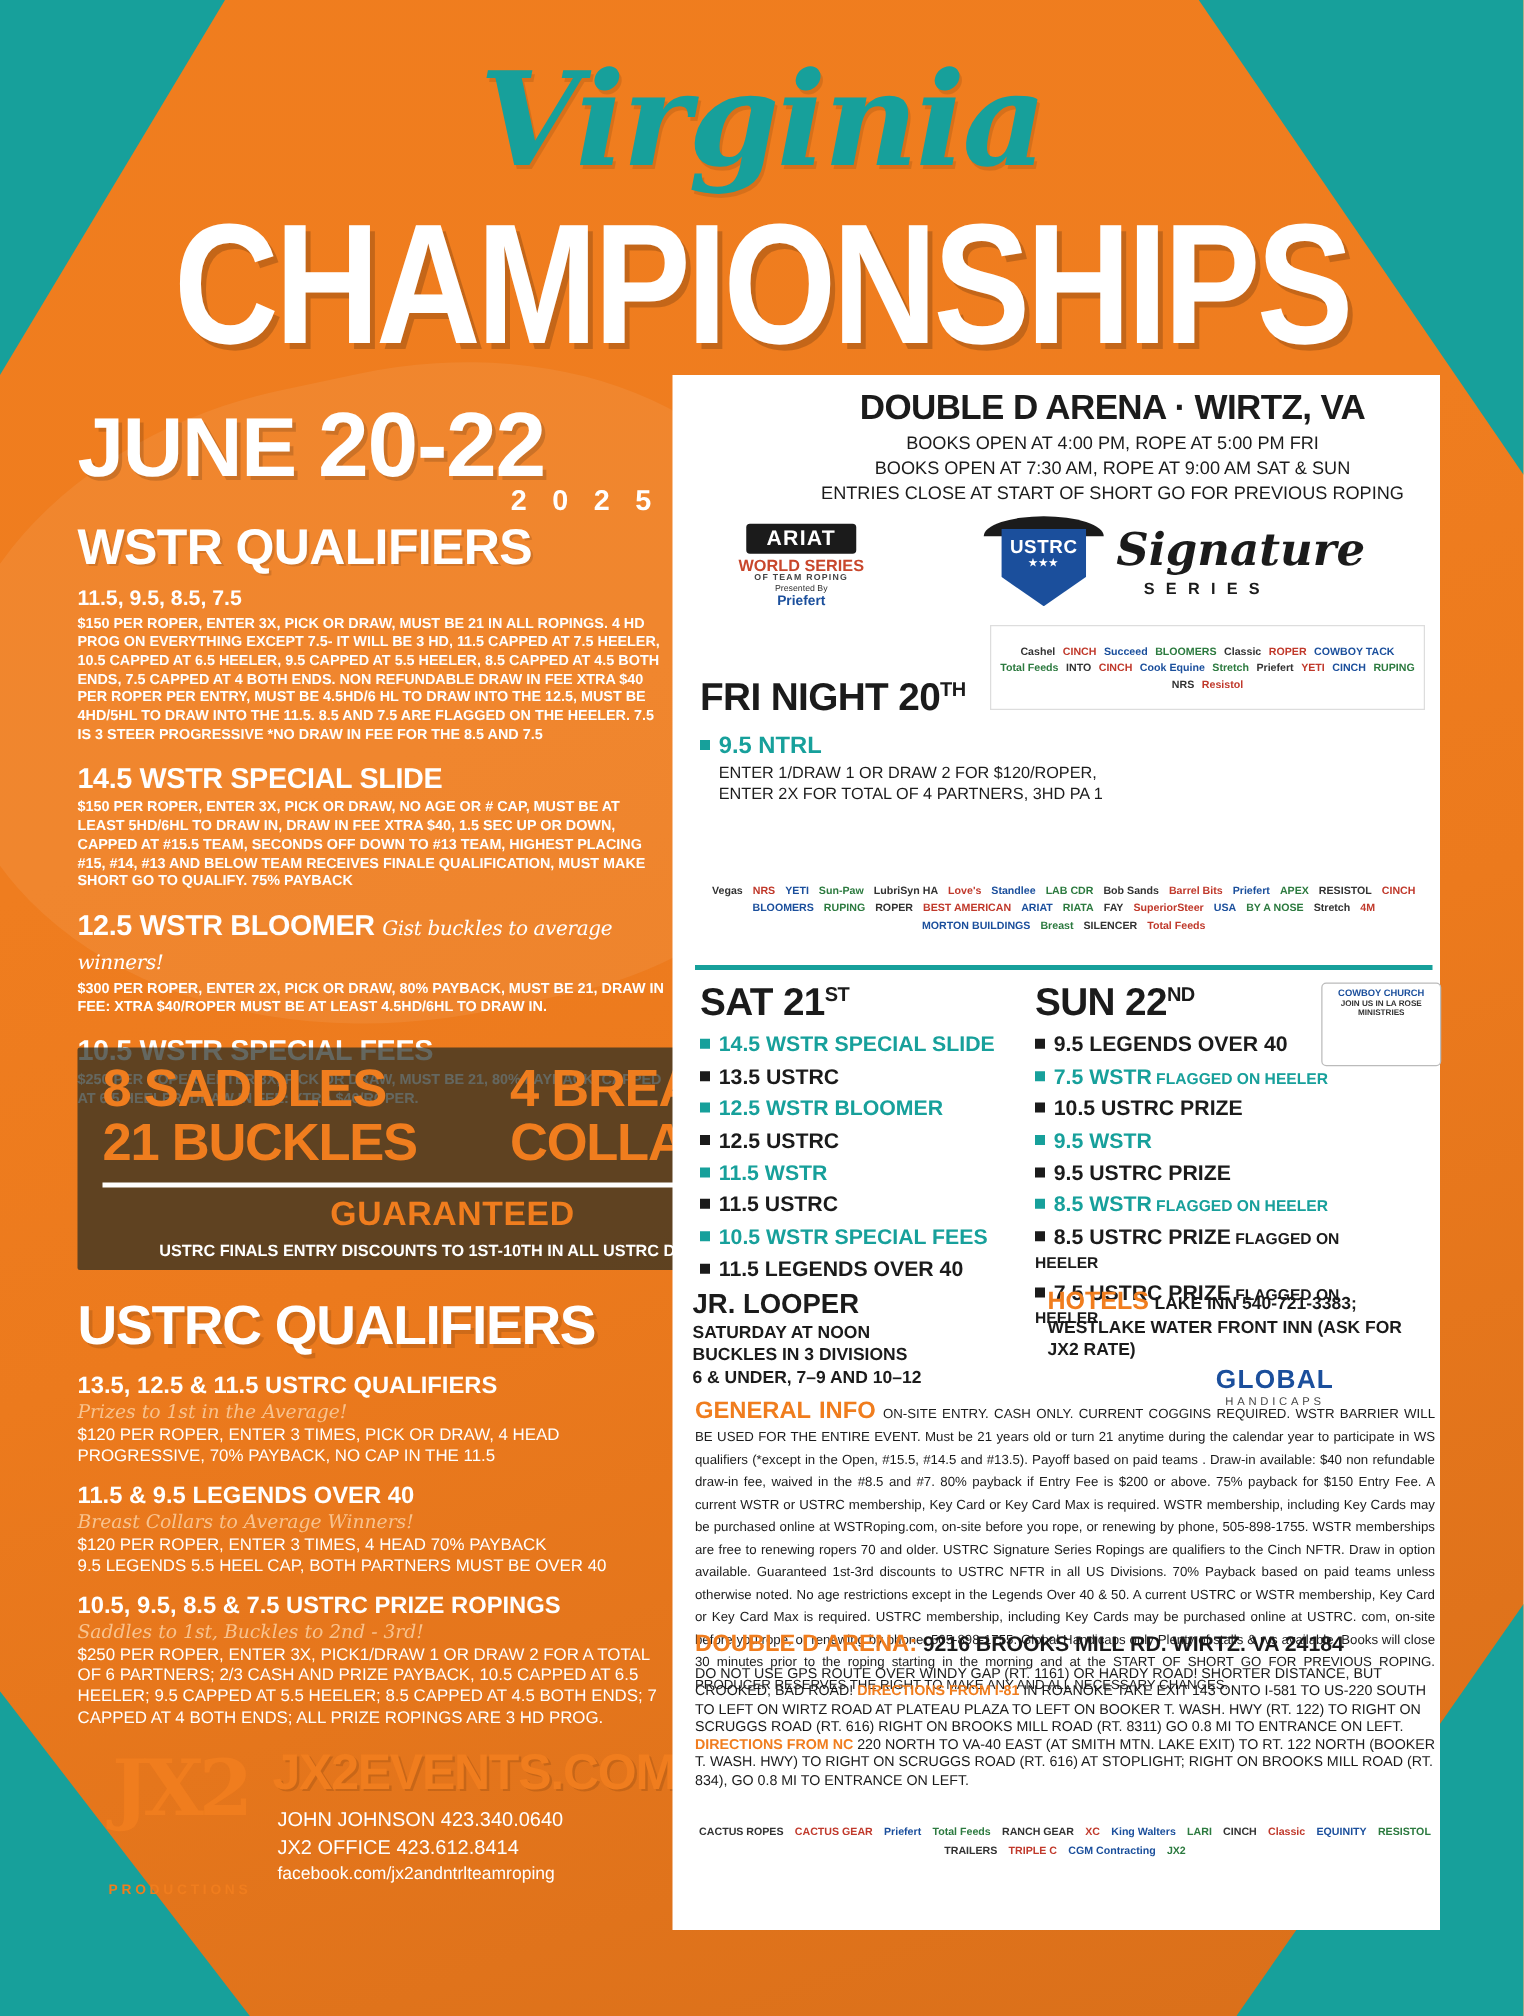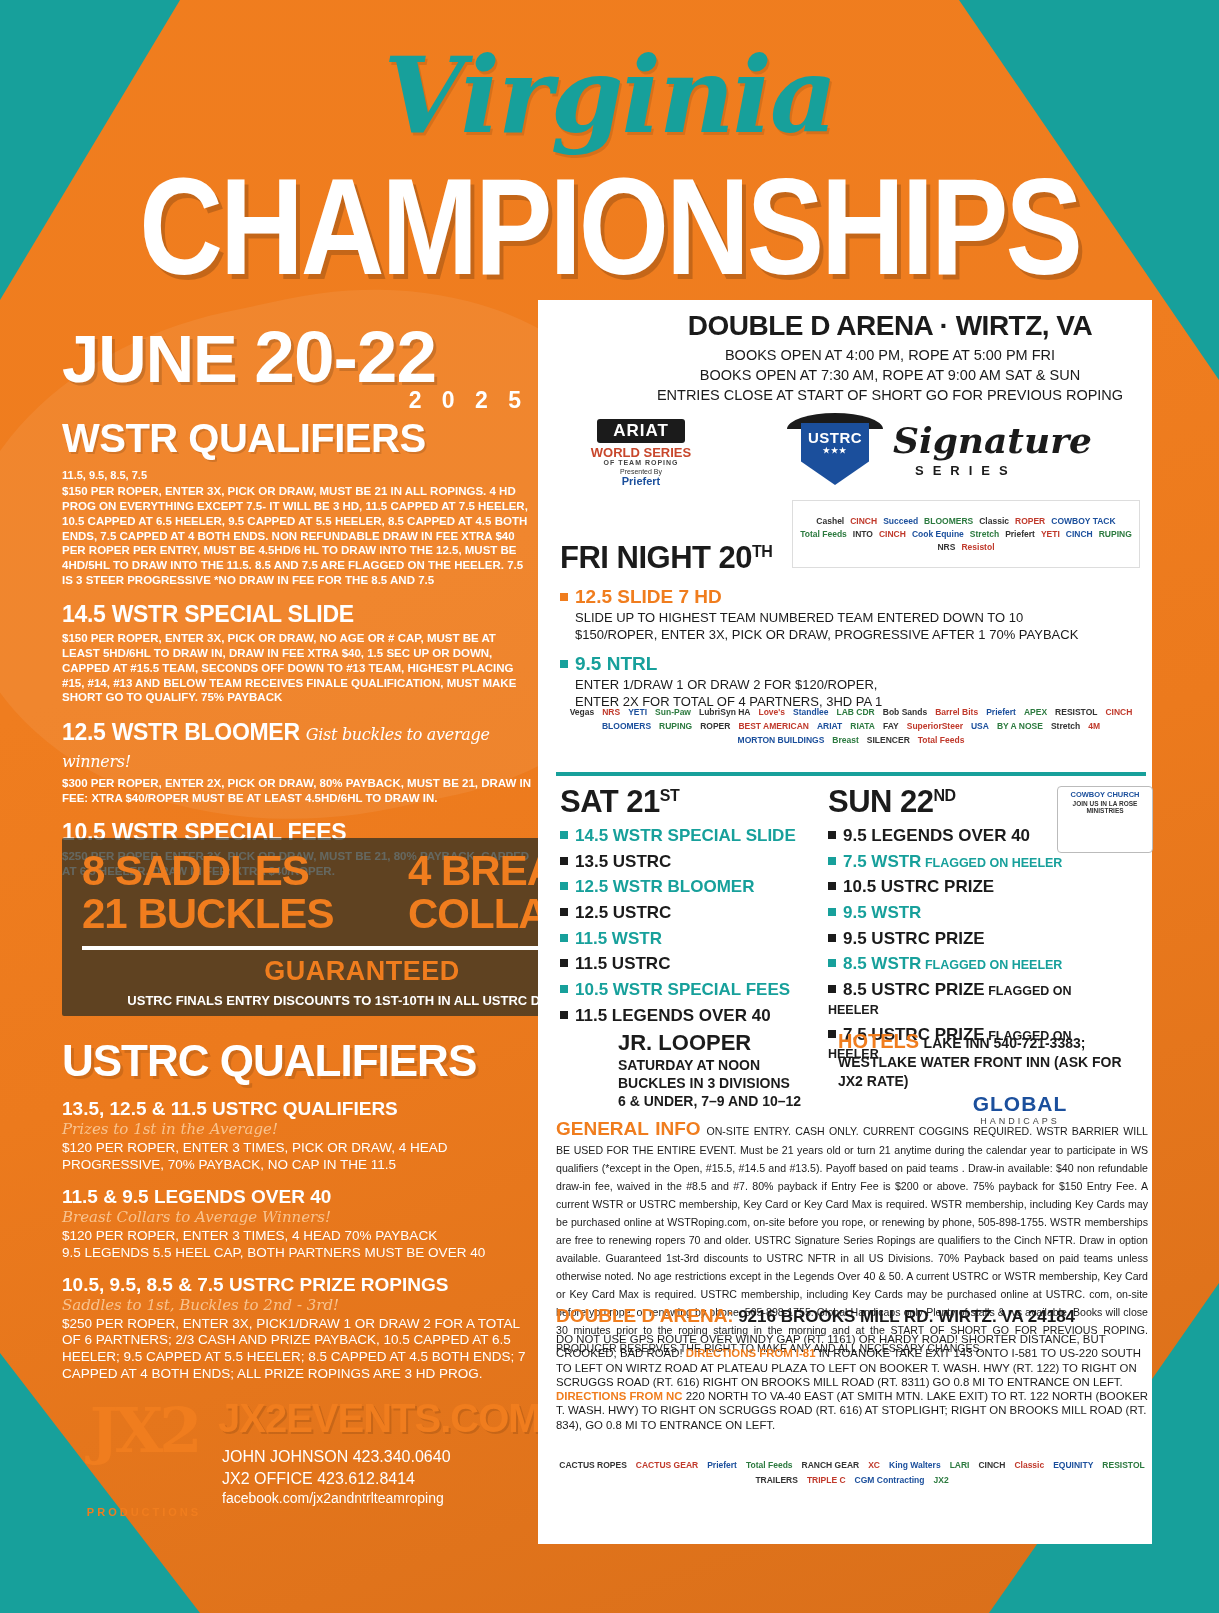--- a/index.html
+++ b/index.html
@@ -91,21 +91,21 @@
     letter-spacing:-0.3px;
   }
   .sec-head .note {
     font-family:"DejaVu Serif", serif; font-style:italic; font-weight:normal;
     font-size:16px; color:#fff;
   }
   .sec-body {
     font-size:11.5px; line-height:1.28; color:#ffffff; margin-top:3px;
     font-weight:bold;
   }
-  .sizes-line { font-weight:bold; font-size:11px; margin-top:8px; }
+  .sizes-line { font-weight:bold; font-size:17px; margin-top:8px; }
   .awards-box {
     position:absolute; left:62px; top:838px; width:974px; height:178px;
     background:rgba(40,44,34,0.72);
     border-radius:2px;
   }
   .awards-inner { position:absolute; left:20px; top:12px; width:934px; }
   .awards-line {
     color:#f07d1e; font-weight:bold; font-size:42px; line-height:1.02;
     letter-spacing:-1px;
     display:flex; gap:26px;
@@ -260,21 +260,21 @@
   .teal { color:#17a09b; }
   .dark { color:#1b1b1b; }
   .cowboy-church {
     position:absolute; left:497px; top:2px; width:96px; height:67px;
     border:1px solid #bbb; border-radius:4px; text-align:center;
     font-size:7px; font-weight:bold; color:#333; padding-top:4px; line-height:1.15;
   }
   .cc-top { font-size:7.5px; color:#1b4f9c; }
   .cc-min { font-size:6.5px; }
 
-  .jrlooper { position:absolute; left:618px; top:1030px; width:250px; }
+  .jrlooper { position:absolute; left:554px; top:1030px; width:250px; }
   .jr-title { font-weight:bold; font-size:22px; color:#1b1b1b; }
   .jr-body { font-size:14px; line-height:1.3; font-weight:bold; color:#1b1b1b; }
   .hotels { position:absolute; left:838px; top:1030px; width:310px; }
   .hot-title { font-weight:bold; font-size:20px; color:#f07d1e; display:inline-block; }
   .hot-body { font-size:14px; line-height:1.25; font-weight:bold; color:#1b1b1b; display:inline; }
 
   .global {
     position:absolute; left:900px; top:1092px; width:240px; text-align:center;
   }
   .global .g1 { font-weight:bold; font-size:21px; color:#1b4f9c; letter-spacing:1px; }
@@ -433,27 +433,20 @@
       <span class="sp red">YETI</span>
       <span class="sp blue">CINCH</span>
       <span class="sp green">RUPING</span>
       <span class="sp ">NRS</span>
       <span class="sp red">Resistol</span>
     </div>
 
   <div class="fri">
     <div class="day-title">
       <span>FRI NIGHT 20</span><sup>TH</sup>
-    </div>
-    <div class="ev">
-      <div class="ev-name dark">
-        <span class="bullet"></span><span style="color:#f07d1e">12.5 SLIDE 7 HD</span>
-      </div>
-      <div class="ev-desc" style="white-space:pre-line">SLIDE UP TO HIGHEST TEAM NUMBERED TEAM ENTERED DOWN TO 10
-$150/ROPER, ENTER 3X, PICK OR DRAW, PROGRESSIVE AFTER 1 70% PAYBACK</div>
     </div>
     <div class="ev">
       <div class="ev-name teal">
         <span class="bullet teal"></span><span>9.5 NTRL</span>
       </div>
       <div class="ev-desc" style="white-space:pre-line">ENTER 1/DRAW 1 OR DRAW 2 FOR $120/ROPER,
 ENTER 2X FOR TOTAL OF 4 PARTNERS, 3HD PA 1</div>
     </div>
   </div>
 

